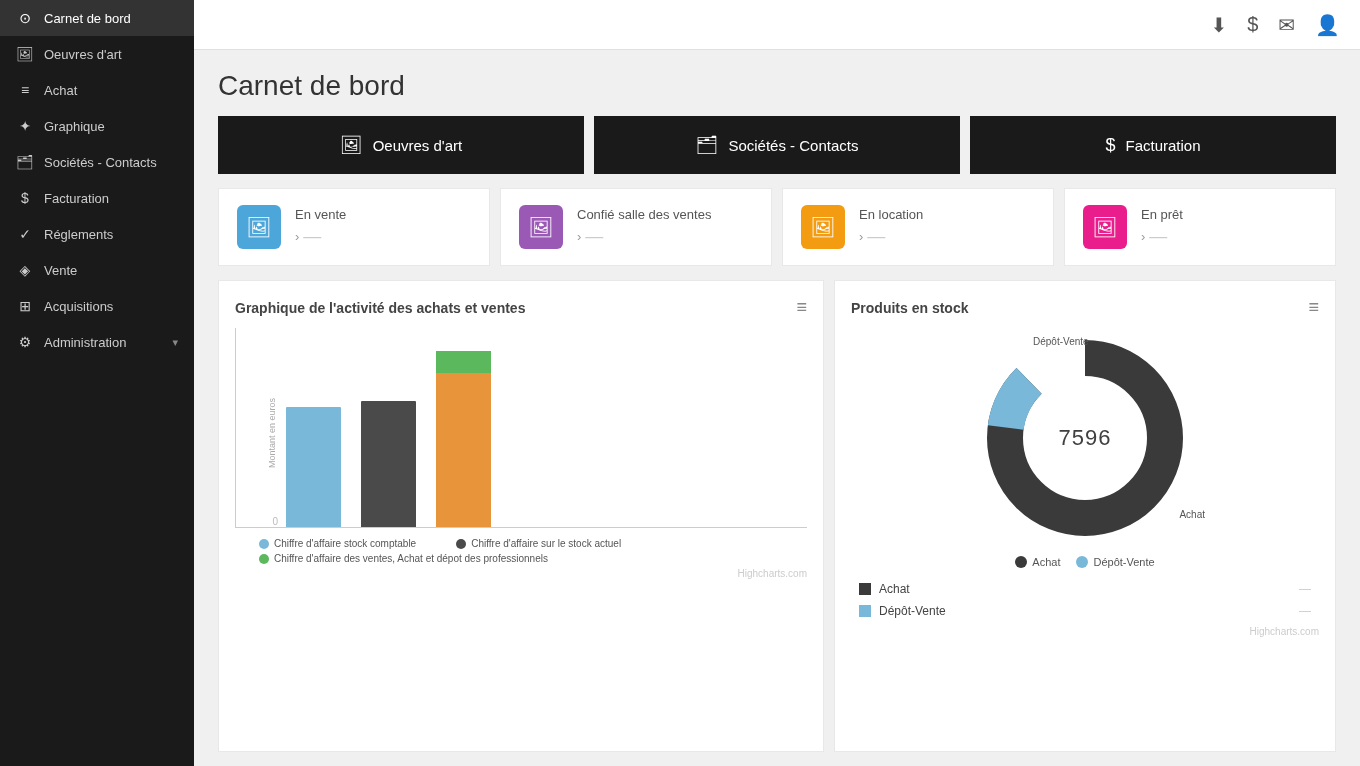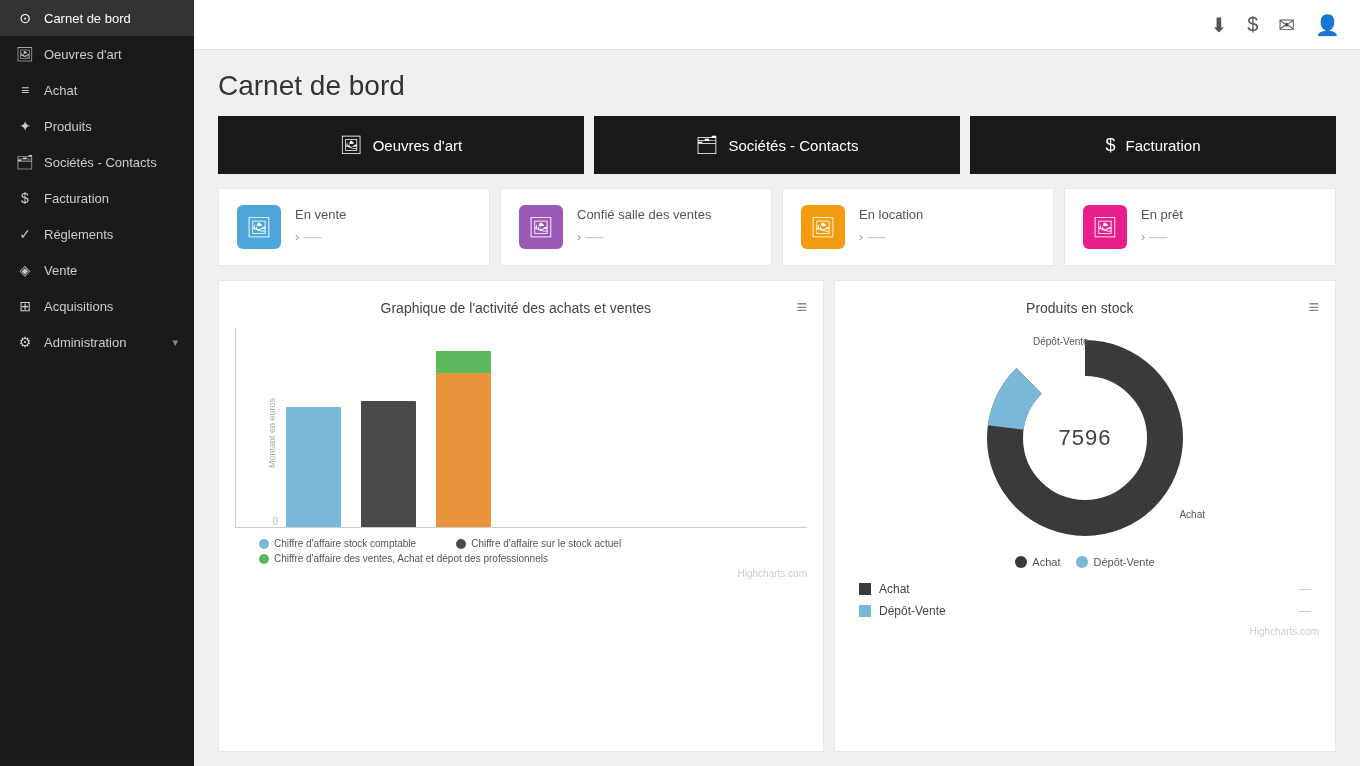--- a/index.html
+++ b/index.html
@@ -170,22 +170,23 @@
     .chart-card-right { flex: 0.9; }
     .chart-header {
       display: flex;
       align-items: center;
       justify-content: space-between;
       margin-bottom: 10px;
     }
     .chart-title {
       font-size: 14px;
       color: #444;
-      text-align: center;
-      flex: 1;
+      text-align: left;
+      flex: 1;
+      font-weight: bold;
     }
     .chart-menu { font-size: 18px; color: #888; cursor: pointer; }
 
     
     .bar-chart-wrap {
       display: flex;
       flex: 1;
       flex-direction: column;
     }
     .bar-chart-area {
@@ -318,21 +319,21 @@
     <span class="sidebar-item-label">Oeuvres d'art</span>
 
   </div>
       <div class="sidebar-item">
     <span class="icon">≡</span>
     <span class="sidebar-item-label">Achat</span>
 
   </div>
       <div class="sidebar-item">
     <span class="icon">✦</span>
-    <span class="sidebar-item-label">Produits</span>
+    <span class="sidebar-item-label">Graphique</span>
 
   </div>
       <div class="sidebar-item">
     <span class="icon">🗂</span>
     <span class="sidebar-item-label">Sociétés - Contacts</span>
 
   </div>
       <div class="sidebar-item">
     <span class="icon">$</span>
     <span class="sidebar-item-label">Facturation</span>

